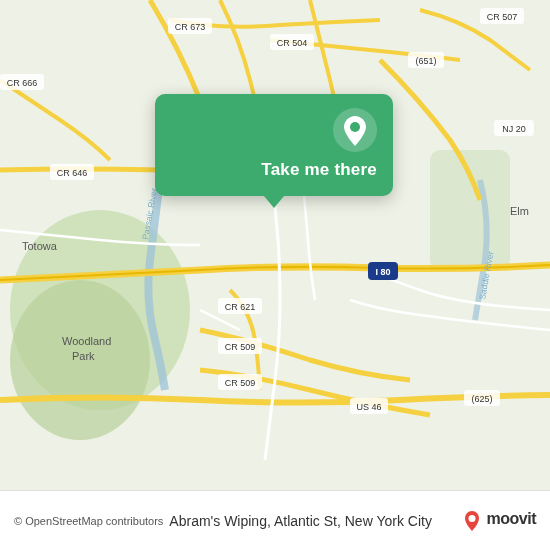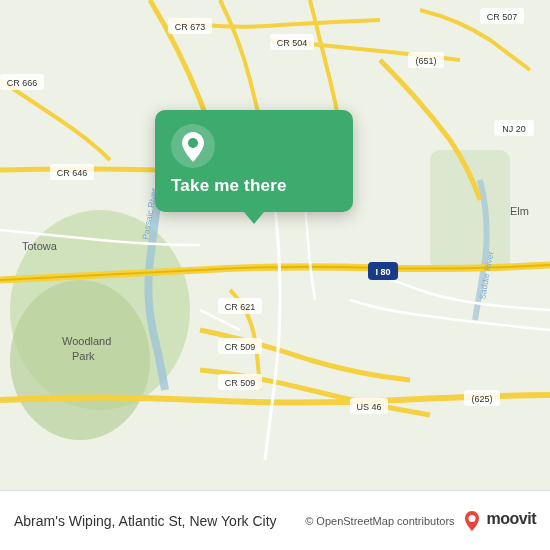--- a/index.html
+++ b/index.html
@@ -23,28 +23,28 @@
     
     #map-bg {
       width: 100%;
       height: 100%;
       position: absolute;
       top: 0; left: 0;
     }
 
     #tooltip-popup {
       position: absolute;
-      top: 110px;
+      top: 94px;
       left: 155px;
-      width: 198px;
+      width: 238px;
       background: #3daa6e;
       border-radius: 10px;
       display: flex;
       flex-direction: column;
-      align-items: flex-start;
+      align-items: flex-end;
       padding: 14px 16px 16px;
       box-shadow: 0 4px 16px rgba(0,0,0,0.25);
       z-index: 10;
     }
 
     #tooltip-popup::after {
       content: '';
       position: absolute;
       bottom: -12px;
       left: 50%;
@@ -217,22 +217,22 @@
     <svg class="pin-icon" viewBox="0 0 44 44" xmlns="http://www.w3.org/2000/svg">
       <circle cx="22" cy="22" r="22" fill="rgba(255,255,255,0.2)"></circle>
       <path d="M22 8 C16 8 11 13 11 19 C11 26 22 38 22 38 C22 38 33 26 33 19 C33 13 28 8 22 8Z" fill="white"></path>
       <circle cx="22" cy="19" r="5" fill="#3daa6e"></circle>
     </svg>
     <button id="take-me-there-btn">Take me there</button>
   </div>
 </div>
 
 <div id="bottom-bar">
+  <span id="copyright-text">© OpenStreetMap contributors</span>
   <span id="location-text">Abram's Wiping, Atlantic St, New York City</span>
-  <span id="copyright-text">© OpenStreetMap contributors</span>
   <div id="moovit-logo">
 
     <svg class="moovit-pin" viewBox="0 0 22 22" xmlns="http://www.w3.org/2000/svg">
       <path d="M11 1 C7 1 4 4.5 4 8.5 C4 13.5 11 21 11 21 C11 21 18 13.5 18 8.5 C18 4.5 15 1 11 1Z" fill="#e8453c"></path>
       <circle cx="11" cy="8.5" r="3.5" fill="white"></circle>
     </svg>
     <span id="moovit-label">moovit</span>
   </div>
 </div>
 

